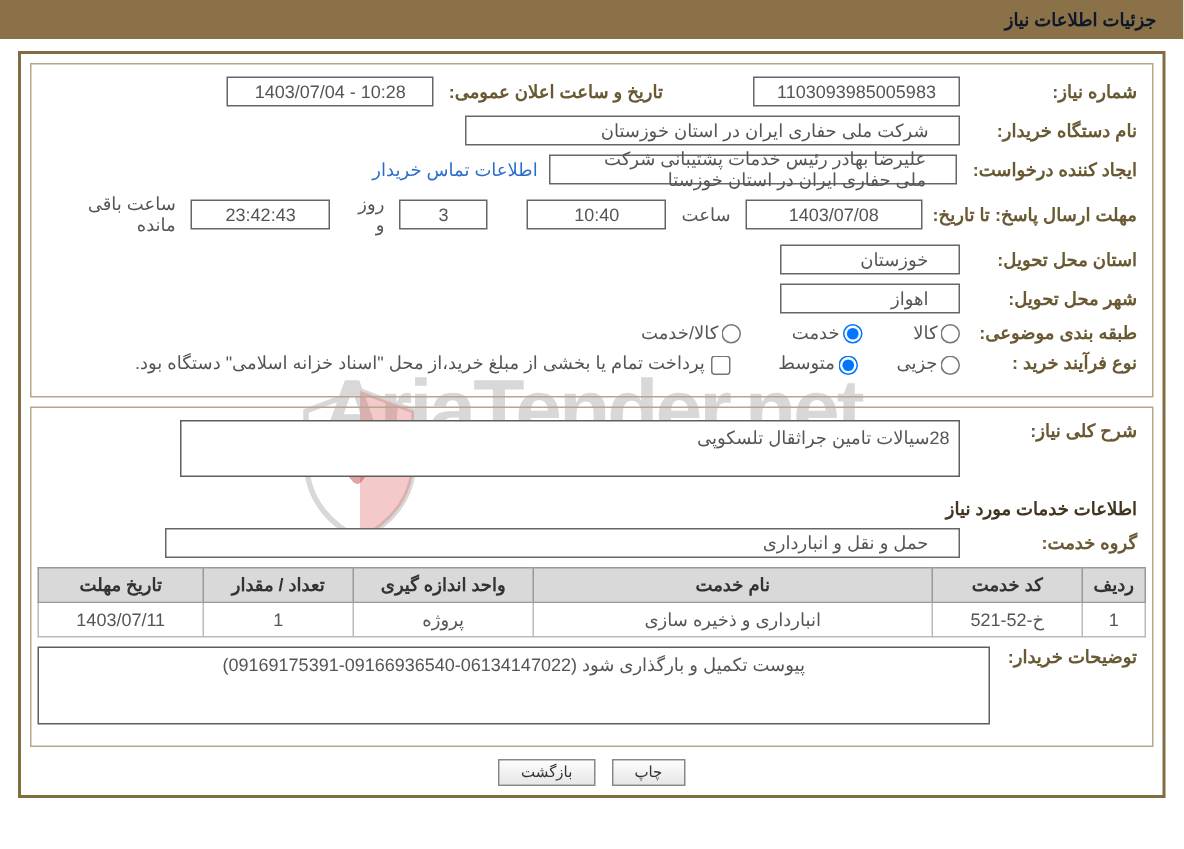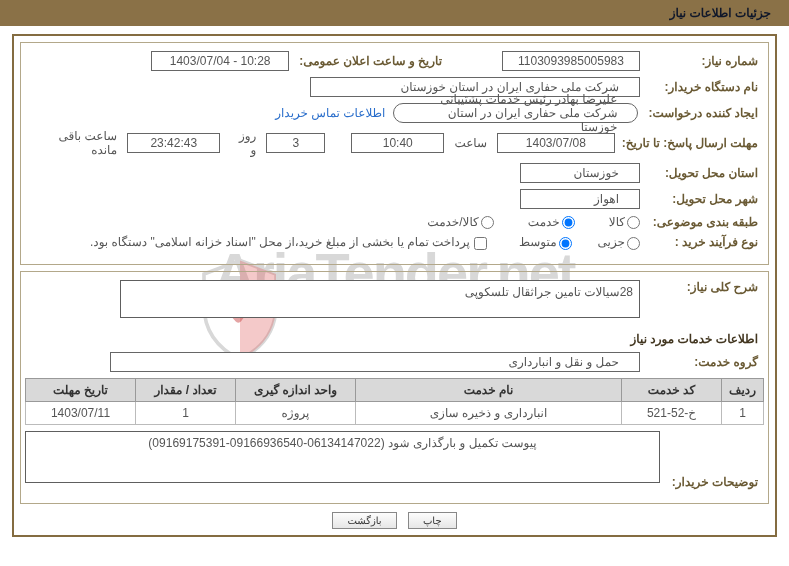--- a/index.html
+++ b/index.html
@@ -91,21 +91,21 @@
   height: 20px;
   display: inline-flex;
   align-items: center;
   justify-content: center;
   color: #555;
   direction: ltr;
   text-align: center;
 }
 .f-w1 { width: 138px; }
 .f-w2 { width: 330px; }
-.f-w3 { width: 245px; border-radius: 10px; }
+.f-w3 { width: 272px; }
 .f-w4 { width: 120px; }
 .f-w5 { width: 95px; }
 .f-w6 { width: 60px; }
 .f-w7 { width: 530px; margin-left: 46px; }
 .link {
   color: #2a6ecb;
   padding: 0 4px;
 }
 .small-text { color:#555; padding: 0 6px; }
 .radio-row label { color:#555; font-weight:normal; margin-left:6px;}
@@ -267,21 +267,21 @@
           <td>خ-52-521</td>
           <td>انبارداری و ذخیره سازی</td>
           <td>پروژه</td>
           <td>1</td>
           <td>1403/07/11</td>
         </tr>
       </tbody>
     </table>
 
     <div class="row" style="align-items:flex-start; margin-top:6px;">
-      <span class="label" style="min-width:100px;margin-top:44px;">توضیحات خریدار:</span>
+      <span class="label" style="min-width:100px;">توضیحات خریدار:</span>
       <div class="textarea-look ta-wide">پیوست تکمیل و بارگذاری شود (06134147022-09166936540-09169175391)</div>
     </div>
   </div>
 
   <div class="btn-row">
     <button class="btn">چاپ</button>
     <button class="btn">بازگشت</button>
   </div>
 </div>
 

